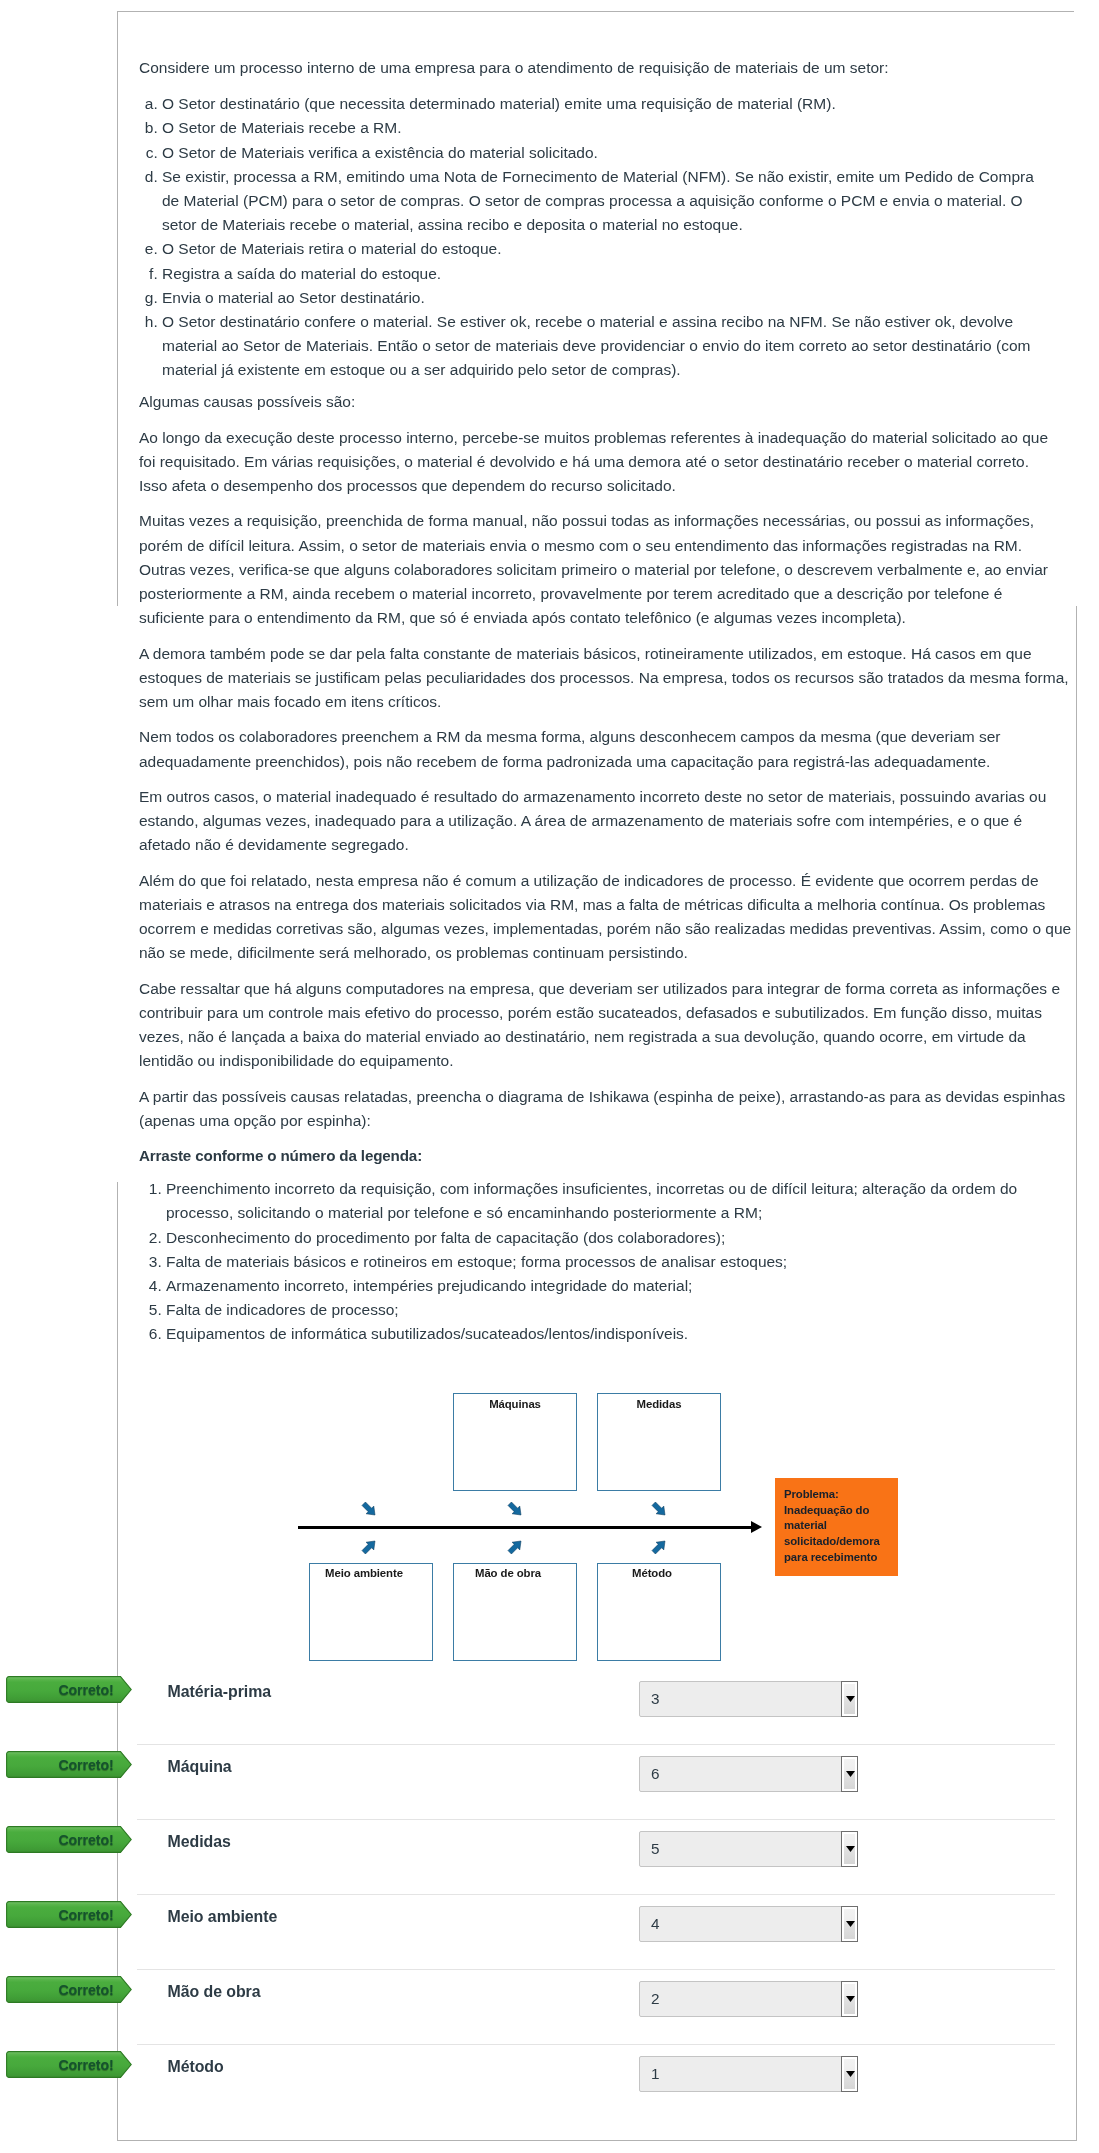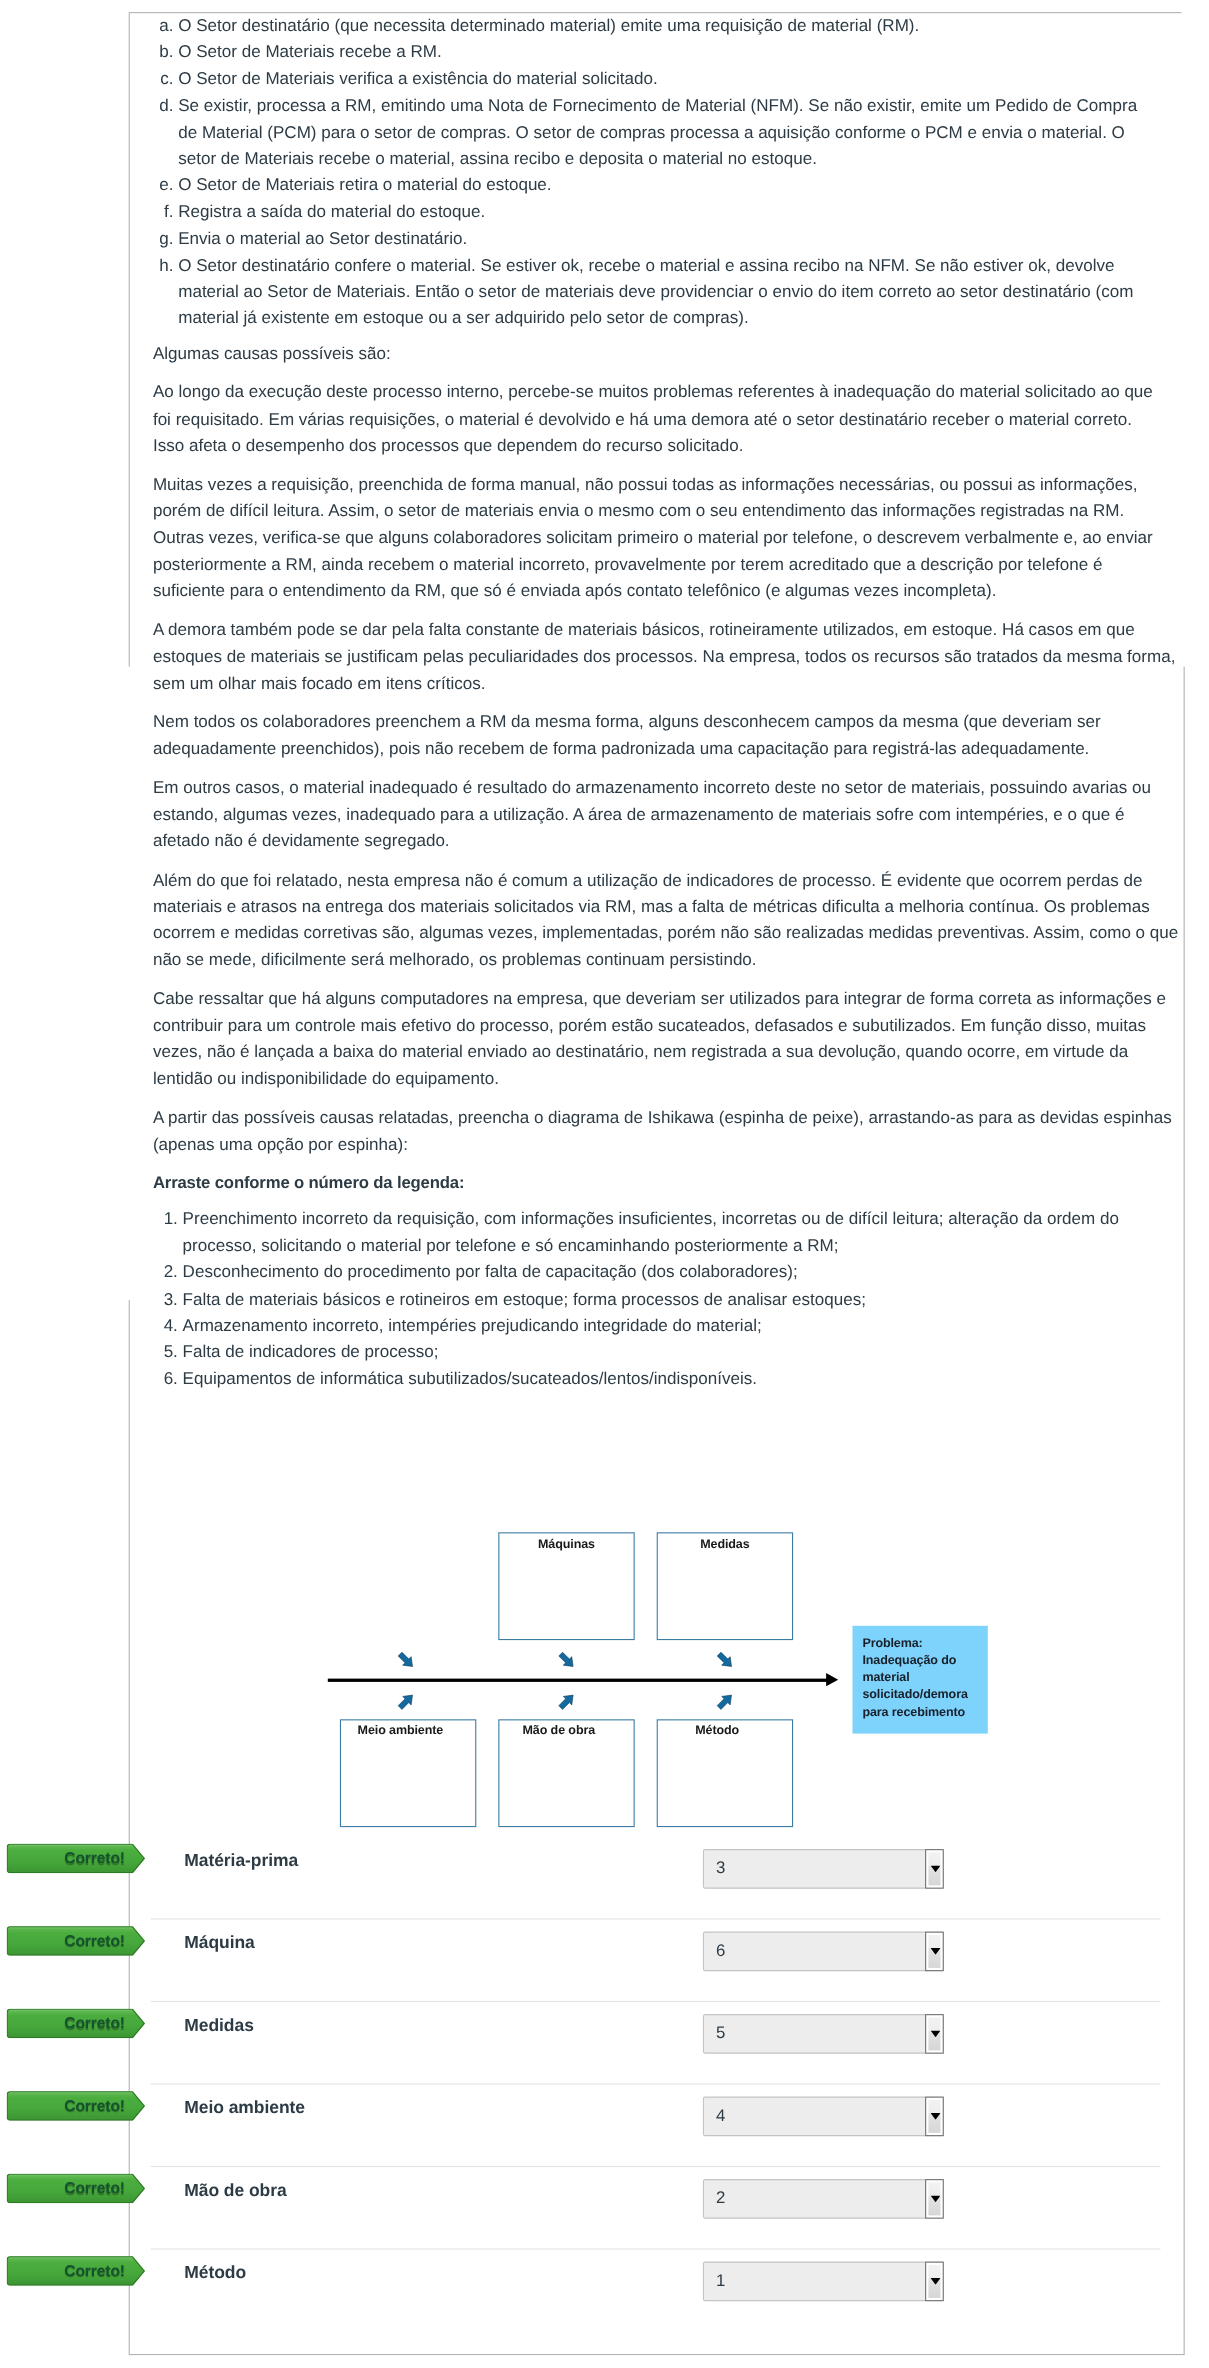--- a/index.html
+++ b/index.html
@@ -23,21 +23,21 @@
   ol.num > li{margin:0;padding-left:0;}
   p.legendhead{margin:0 0 8.6px 0;font-weight:bold;font-size:15.2px;letter-spacing:-0.15px;}
 
   
   #diagram{position:absolute;left:185px;top:1371px;width:640px;height:265px;}
   .dbox{position:absolute;border:1px solid #3b7ca5;background:#fff;}
   .dbox span{display:block;text-align:center;font-size:11.4px;font-weight:bold;color:#1a1a1a;margin-top:4px;letter-spacing:-0.1px;}
   .dbox.low span{margin-top:3px;padding-right:14px;}
   #spine{position:absolute;left:13px;top:127px;height:3px;background:#000;}
   #spinehead{position:absolute;width:0;height:0;border-top:6px solid transparent;border-bottom:6px solid transparent;border-left:11px solid #000;}
-  #problem{position:absolute;background:#7dd3fc;}
+  #problem{position:absolute;background:#f97316;}
   #problem span{display:block;font-size:11.4px;font-weight:bold;color:#18202b;line-height:15.7px;letter-spacing:-0.1px;}
   .arw{position:absolute;}
 
   
   .arow{position:absolute;left:0;width:1099px;}
   .arow .badge{position:absolute;left:6px;top:1px;width:126px;height:27px;}
   .arow .badge svg{display:block;position:absolute;left:0;top:0;}
   
   .arow .badge .lbl{position:absolute;left:0;top:1px;width:116px;height:27px;line-height:27px;text-align:center;color:#14532d;font-size:14.2px;font-weight:bold;letter-spacing:-0.1px;text-shadow:0 1px 1px rgba(0,0,0,.35);padding-left:44px;}
   .arow .alabel{position:absolute;left:167.5px;font-size:15.9px;font-weight:bold;color:#2d3b45;letter-spacing:-0.05px;}
@@ -46,20 +46,21 @@
   .arow .sel .btn{position:absolute;right:-1px;top:-1px;width:17px;height:36px;border:1px solid #6f6f6f;background:#fff;box-sizing:border-box;}
   .arow .sel .btn i{position:absolute;left:2px;top:2px;right:2px;bottom:2px;background:linear-gradient(180deg,#f2f2f2 0%,#eeeeee 40%,#e3e3e3 42%,#d6d6d6 100%);}
   .arow .sel .btn u{position:absolute;left:3.5px;top:14px;width:9px;height:6px;}
   .arow .sel .btn u svg{display:block;}
 </style>
 </head>
 <body>
 
 <div id="qbox">
   <div class="content">
+    <p class="para intro">Considere um processo interno de uma empresa para o atendimento de requisição de materiais de um setor:</p>
     <ol class="alpha">
       <li>O Setor destinatário (que necessita determinado material) emite uma requisição de material (RM).</li>
       <li>O Setor de Materiais recebe a RM.</li>
       <li>O Setor de Materiais verifica a existência do material solicitado.</li>
       <li>Se existir, processa a RM, emitindo uma Nota de Fornecimento de Material (NFM). Se não existir, emite um Pedido de Compra de Material (PCM) para o setor de compras. O setor de compras processa a aquisição conforme o PCM e envia o material. O setor de Materiais recebe o material, assina recibo e deposita o material no estoque.</li>
       <li>O Setor de Materiais retira o material do estoque.</li>
       <li>Registra a saída do material do estoque.</li>
       <li>Envia o material ao Setor destinatário.</li>
       <li>O Setor destinatário confere o material. Se estiver ok, recebe o material e assina recibo na NFM. Se não estiver ok, devolve material ao Setor de Materiais. Então o setor de materiais deve providenciar o envio do item correto ao setor destinatário (com material já existente em estoque ou a ser adquirido pelo setor de compras).</li>
     </ol>

